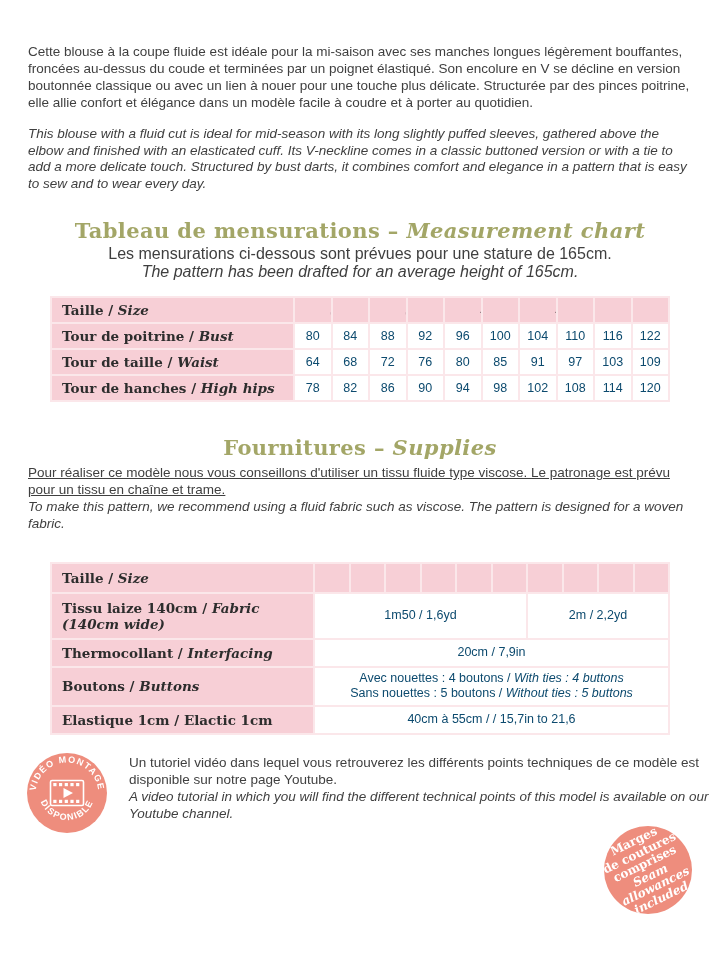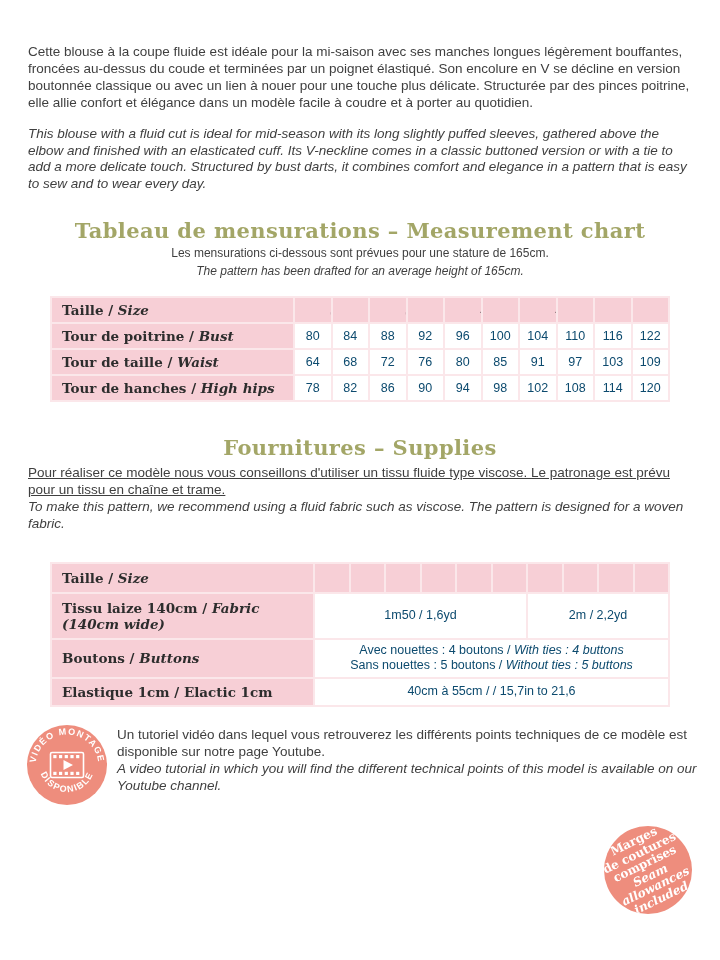--- a/index.html
+++ b/index.html
@@ -20,22 +20,22 @@
 
   .section-title {
     margin-top: 25px;
     text-align: center;
     font-family: "DejaVu Serif", serif;
     font-weight: 700;
     font-size: 21px;
     letter-spacing: 0.4px;
     color: #a3a667;
   }
-  .section-title .t-en { }
-  .subtitle { text-align: center; font-size: 12px; line-height: 13.5px; margin-top: 4px; }
+  .section-title .t-en { font-style: italic; }
+  .subtitle { text-align: center; font-size: 16px; line-height: 13.5px; margin-top: 4px; }
   .subtitle:first-of-type { margin-top: 5px; }
 
   table { border-collapse: collapse; table-layout: fixed; margin: 8px auto; width: 620px; }
   td { border: 2px solid #fbe7ea; overflow: hidden; }
   .cell-pink { background: #f7cfd6; padding-left: 35px; }
   .cell-white { background: #ffffff; }
   .label-cell {
     font-family: "DejaVu Serif", serif;
     font-weight: 700;
     font-size: 13.5px;
@@ -63,21 +63,21 @@
   .sup-row-fabric { height: 46px; }
   .sup-row-interfacing { height: 28px; }
   .sup-row-buttons { height: 39px; }
   .sup-row-elastic { height: 28px; }
 
   .supplies-body { margin-top: 5px; text-decoration: underline; }
   .sup-title { margin-top: 33px; }
 
   .video-row { display: flex; align-items: flex-start; margin: 18px 0 0 27px; }
   .video-badge { flex: 0 0 80px; }
-  .video-text { width: 582px; margin-left: 10px; margin-top: 2px; font-size: 13.5px; line-height: 16.9px; }
+  .video-text { width: 582px; margin-left: 22px; margin-top: 2px; font-size: 13.5px; line-height: 16.9px; }
 
   .seam-badge {
     position: absolute;
     left: 604px;
     top: 826px;
     width: 88px;
     height: 88px;
     border-radius: 50%;
     background: #ee8d7d;
     display: flex;
@@ -209,20 +209,24 @@
       <td class="cell-pink size-cell">44</td>
       <td class="cell-pink size-cell">46</td>
       <td class="cell-pink size-cell">48</td>
       <td class="cell-pink size-cell">50</td>
       <td class="cell-pink size-cell">52</td>
     </tr>
     <tr class="sup-row-fabric">
       <td class="cell-pink label-cell"><span>Tissu laize 140cm / </span><span class="lbl-en">Fabric (140cm wide)</span></td>
       <td class="cell-white value-cell" colspan="6">1m50 / 1,6yd</td>
       <td class="cell-white value-cell" colspan="4">2m / 2,2yd</td>
+    </tr>
+    <tr class="sup-row-interfacing">
+      <td class="cell-pink label-cell"><span>Thermocollant / </span><span class="lbl-en">Interfacing</span></td>
+      <td class="cell-white value-cell" colspan="10">20cm / 7,9in</td>
     </tr>
     <tr class="sup-row-buttons">
       <td class="cell-pink label-cell"><span>Boutons / </span><span class="lbl-en">Buttons</span></td>
       <td class="cell-white value-cell" colspan="10">
         <div><span>Avec nouettes : 4 boutons / </span><span class="lbl-en">With ties : 4 buttons</span></div>
         <div><span>Sans nouettes : 5 boutons / </span><span class="lbl-en">Without ties : 5 buttons</span></div>
       </td>
     </tr>
     <tr class="sup-row-elastic">
       <td class="cell-pink label-cell"><span>Elastique 1cm / </span><span>Elactic 1cm</span></td>

